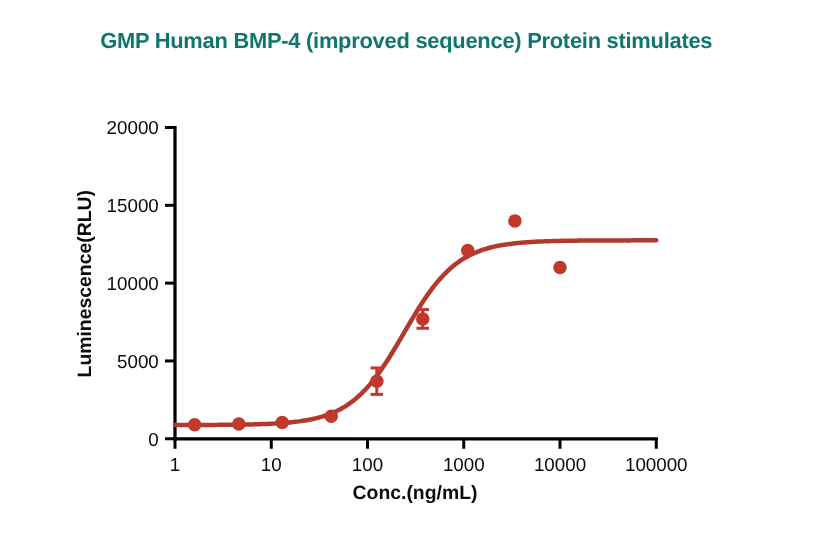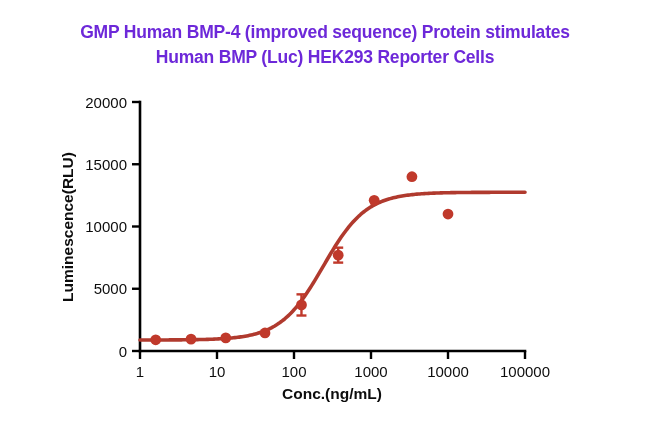--- a/index.html
+++ b/index.html
@@ -19,21 +19,21 @@
     height: 434px;
   }
   #chart-title {
     position: absolute;
     left: 0;
     top: 20px;
     width: 650px;
     text-align: center;
     font-size: 17.5px;
     font-weight: bold;
-    color: #6d28d9;
+    color: #0f766e;
     line-height: 1.45;
     letter-spacing: -0.2px;
   }
   #chart-title .line {
     display: block;
   }
   #plot-svg {
     position: absolute;
     left: 0;
     top: 0;
@@ -74,21 +74,20 @@
     stroke: none;
   }
 </style>
 </head>
 <body>
 
 <div id="figure">
 
   <div id="chart-title">
     <span class="line">GMP Human BMP-4 (improved sequence) Protein stimulates</span>
-    <span class="line">Human BMP (Luc) HEK293 Reporter Cells</span>
   </div>
 
   <svg id="plot-svg" width="650" height="434">
 
     <path class="axis-line" d="M 140 102 L 140 351"></path>
     <path class="axis-line" d="M 140 351 L 525 351"></path>
 
     <g id="y-ticks">
         <line x1="132" y1="351" x2="140" y2="351" class="tick-line"></line>
         <line x1="132" y1="288.75" x2="140" y2="288.75" class="tick-line"></line>

